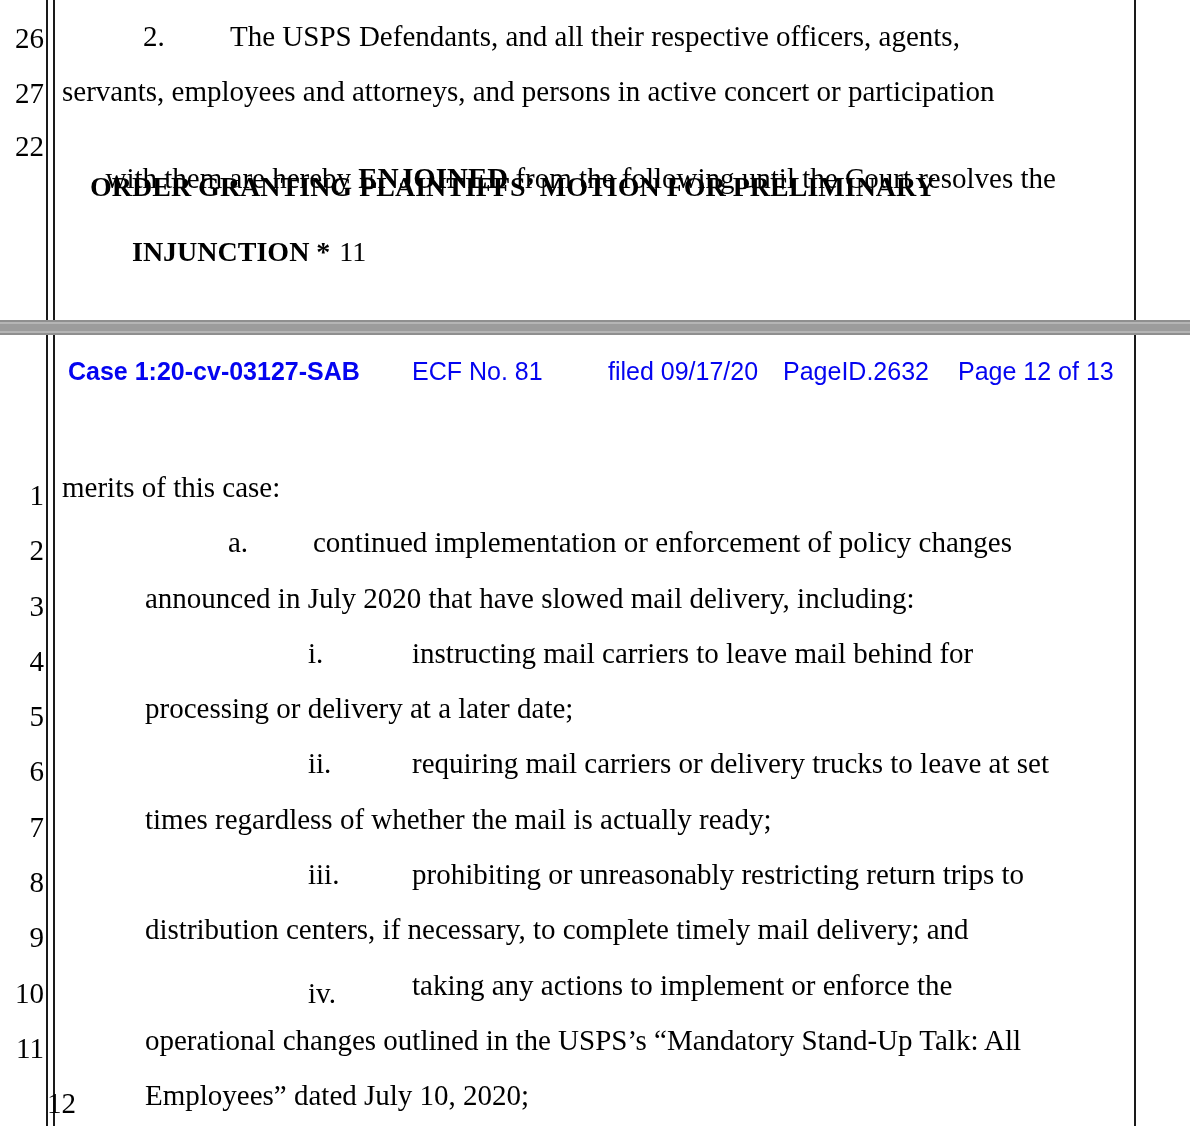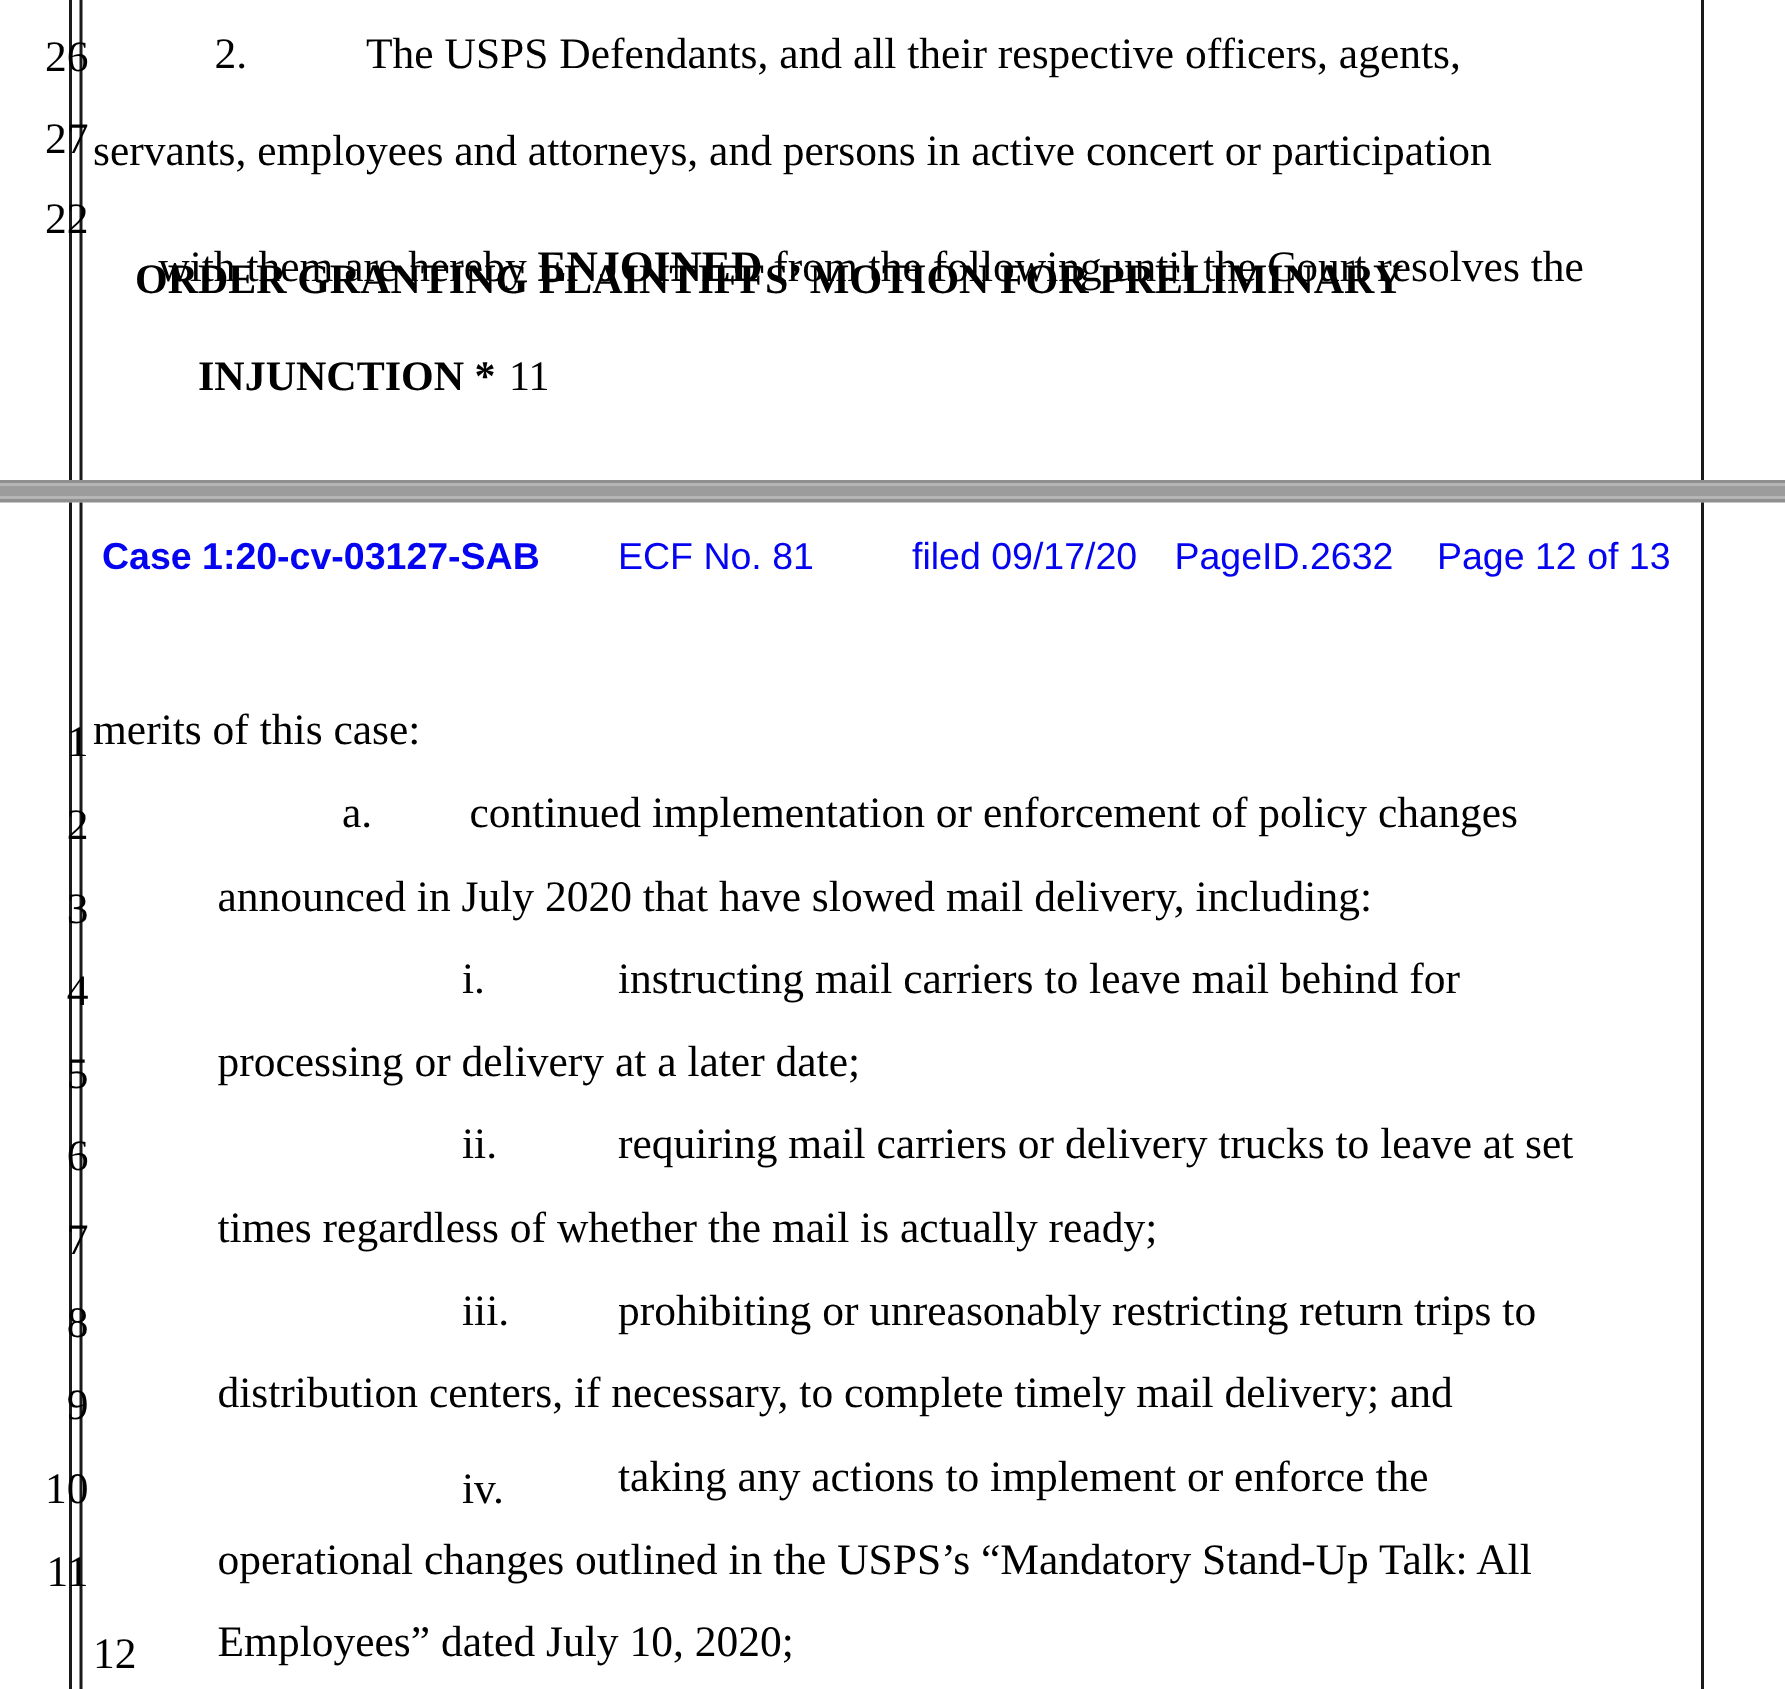--- a/index.html
+++ b/index.html
@@ -18,21 +18,20 @@
     background: #1a1a1a;
   }
   .lnum {
     position: absolute;
     left: 0;
     width: 44px;
     text-align: right;
     font-size: 29px;
     line-height: 1.1;
     white-space: pre;
-    padding-left: 15px;
   }
   .seg {
     position: absolute;
     font-size: 29px;
     line-height: 1.1;
     white-space: pre;
   }
   .bold { font-weight: bold; }
   .footer-seg {
     position: absolute;
@@ -77,22 +76,22 @@
 
     <div class="vrule" style="left:46px; top:0; height:320px;"></div>
     <div class="vrule" style="left:53px; top:0; height:320px;"></div>
     <div class="vrule" style="left:1134px; top:0; height:320px;"></div>
 
     <div class="lnum" style="top:23px;">26</div>
     <div class="lnum" style="top:78px;">27</div>
     <div class="lnum" style="top:131px;">22</div>
 
     <span class="seg" style="left:143px; top:21px;">2.</span>
-    <span class="seg" style="left:244px; top:21px;">The USPS Defendants, and all their respective officers, agents,</span>
-    <span class="seg" style="left:62px; top:86px;">servants, employees and attorneys, and persons in active concert or participation</span>
+    <span class="seg" style="left:230px; top:21px;">The USPS Defendants, and all their respective officers, agents,</span>
+    <span class="seg" style="left:62px; top:76px;">servants, employees and attorneys, and persons in active concert or participation</span>
     <span class="seg" style="left:62px; top:131px;">
       <span>with them are hereby </span><span class="bold">ENJOINED</span><span> from the following until the Court resolves the</span>
     </span>
 
     <span class="footer-seg bold" style="left:90px; top:172px;">ORDER GRANTING PLAINTIFFS’ MOTION FOR PRELIMINARY</span>
     <span class="footer-seg" style="left:90px; top:208px;font-family:Liberation Serif, serif;">
       <span class="bold">INJUNCTION *</span><span class="pagenum">11</span>
     </span>
   </div>
 

